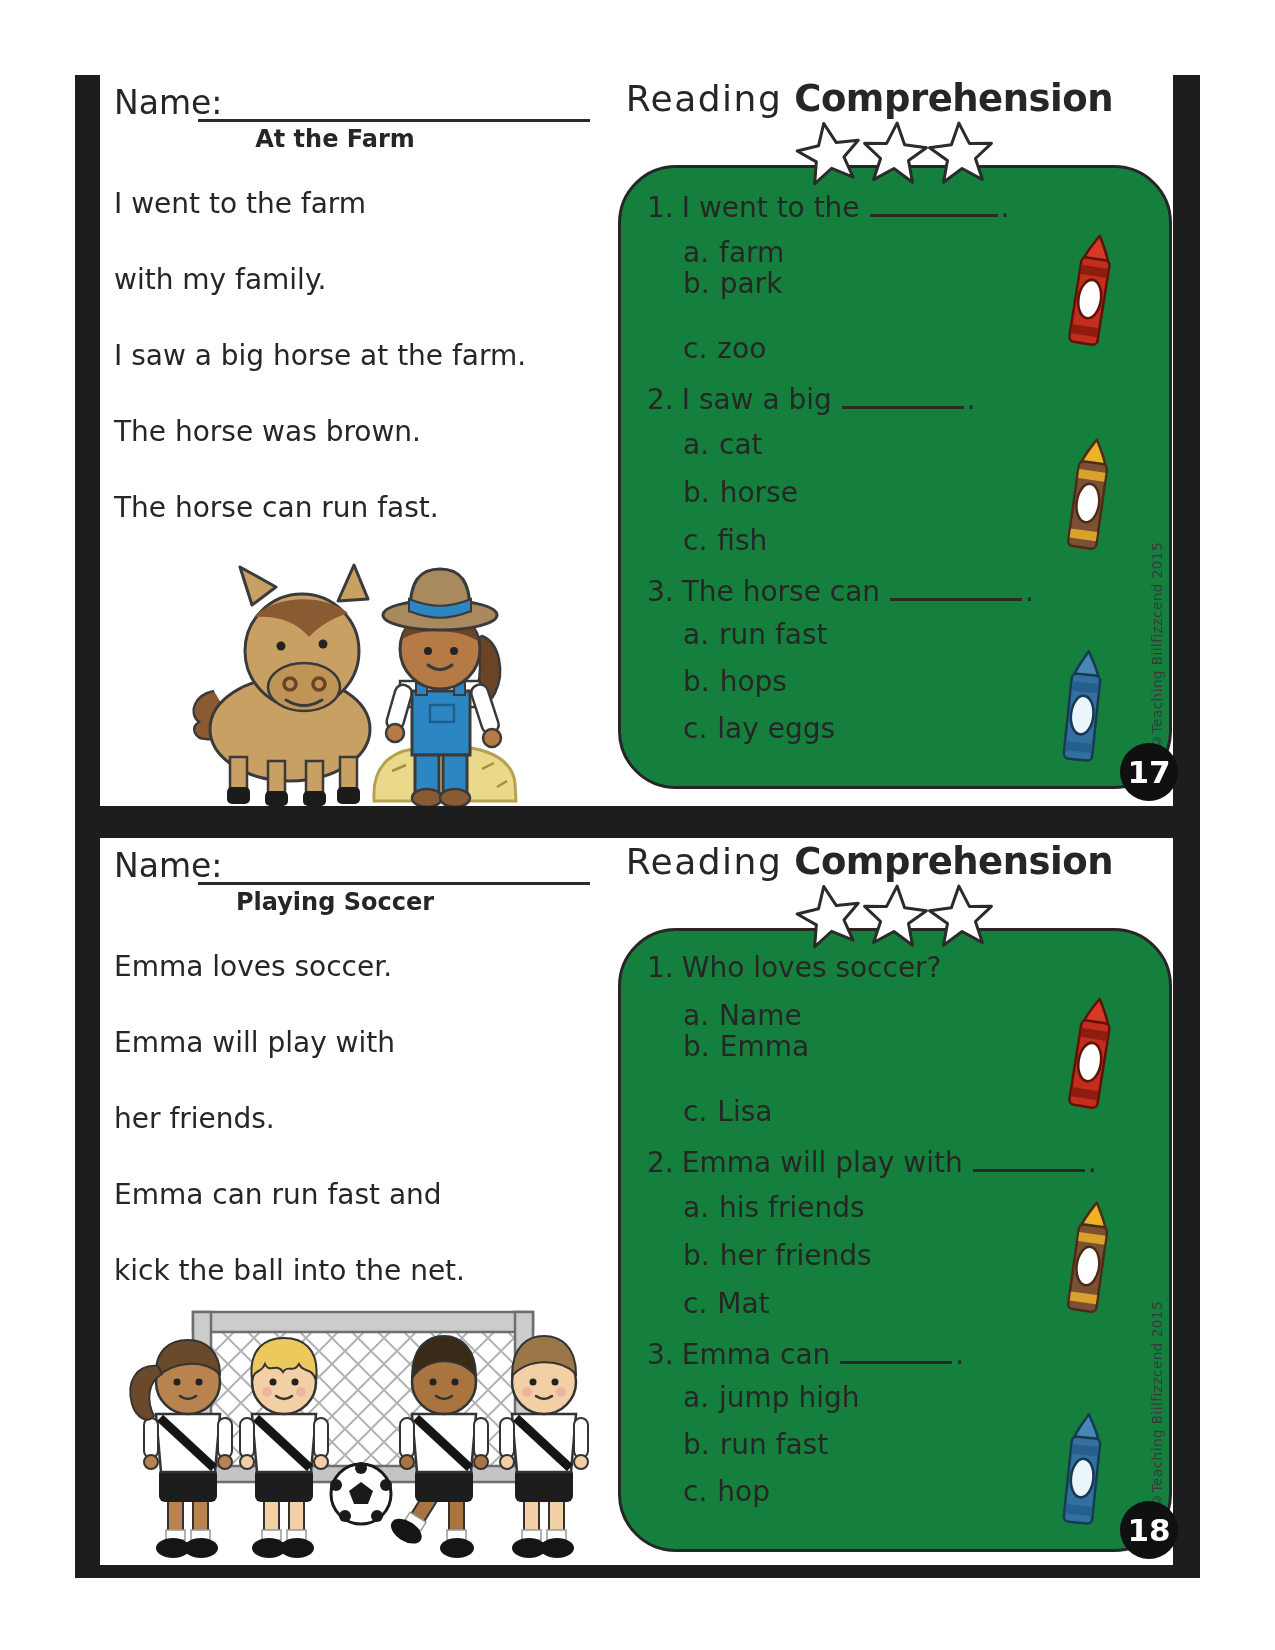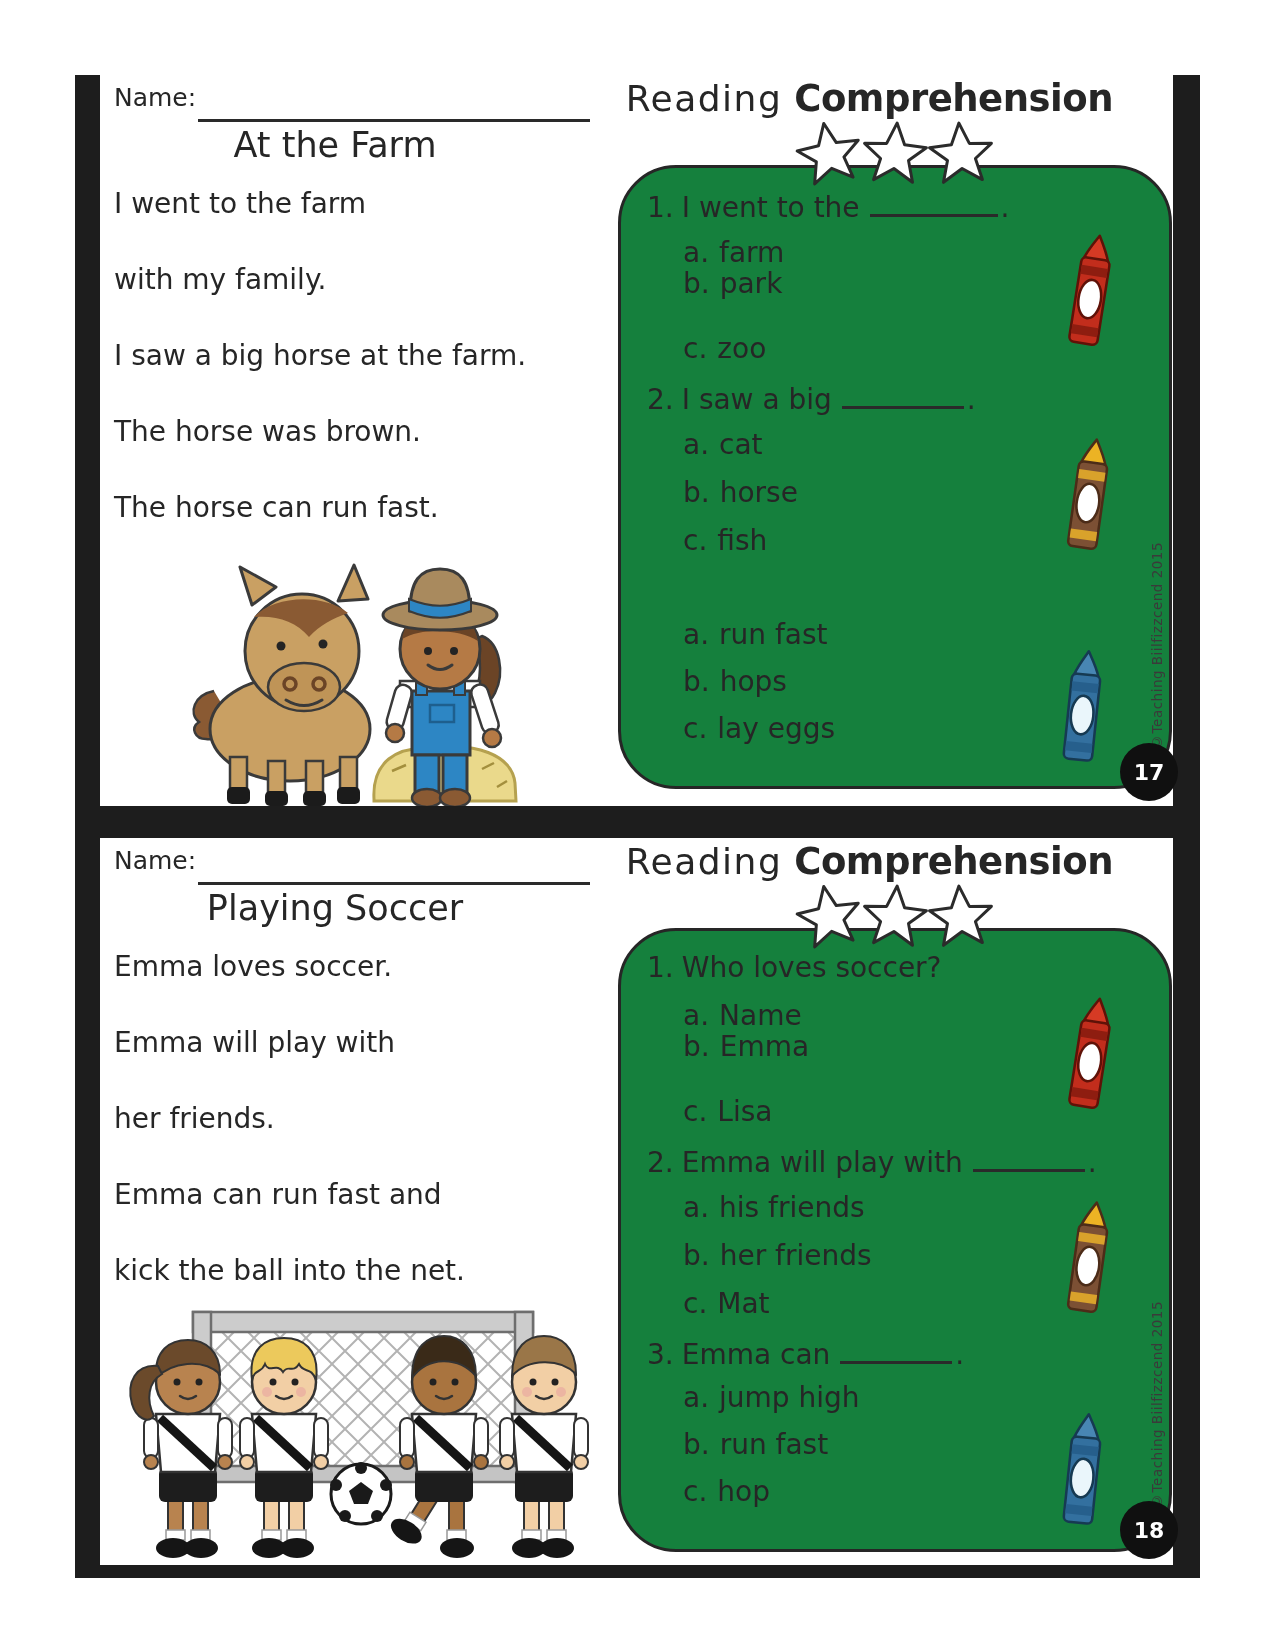--- a/index.html
+++ b/index.html
@@ -2,27 +2,27 @@
 <html><head>
 <meta charset="utf-8">
 <style>
   html,body{margin:0;padding:0;}
   body{width:1275px;height:1650px;background:#ffffff;position:relative;
        font-family:"DejaVu Sans",sans-serif;color:#262626;overflow:hidden;}
   .frame{position:absolute;left:75px;top:75px;width:1125px;height:1503px;background:#1d1d1d;}
   .card{position:absolute;left:25px;width:1073px;background:#fff;overflow:hidden;}
   .card-1{top:0;height:731px;}
   .card-2{top:763px;height:727px;}
-  .name-label{position:absolute;left:14px;top:8px;font-size:25px;}
+  .name-label{position:absolute;left:14px;top:8px;font-size:33px;}
   .name-line{position:absolute;left:98px;top:44px;width:392px;height:0;border-bottom:3px solid #2a2a2a;}
   .rc-header{position:absolute;top:2px;right:60px;white-space:nowrap;}
   .rc-script{font-size:36px;letter-spacing:1.5px;}
   .rc-bold{font-size:37px;font-weight:bold;margin-left:12px;letter-spacing:-0.5px;}
   .story-title{position:absolute;top:50px;left:0;width:470px;text-align:center;
-               font-size:35px;font-weight:normal;margin:0;}
+               font-size:24px;font-weight:bold;margin:0;}
   .pline{position:absolute;left:14px;margin:0;font-size:28px;white-space:nowrap;}
   .pl-0{top:112px}.pl-1{top:188px}.pl-2{top:264px}.pl-3{top:340px}.pl-4{top:416px}
   .qbox{position:absolute;left:518px;top:90px;width:548px;height:618px;
         border:3.5px solid #262626;border-radius:58px;background:#15803d;}
   .stars{position:absolute;top:-50px;left:50%;transform:translateX(-50%);display:flex;}
   .star-icon{width:70px;height:70px;margin:0 -2px;}
   .s1{transform:rotate(-10deg)}.s2{transform:rotate(4deg)}.s3{transform:rotate(-4deg)}
   .qrow{position:absolute;font-size:28px;white-space:nowrap;}
   .qq{left:26px;}.qo{left:62px;}
   .qr0{top:20px}.qr1{top:68px}.qr2{top:99px}.qr3{top:164px}.qr4{top:212px}.qr5{top:260px}
@@ -30,21 +30,21 @@
   .qnum{margin-right:8px;}.oletter{margin-right:10px;}
   .blank{display:inline-block;border-bottom:3px solid #2a2a2a;height:26px;margin-left:10px;vertical-align:baseline;}
   .suffix{margin-left:3px;}
   .crayon{position:absolute;width:56px;height:118px;}
   .cr-red{right:50px;top:64px;transform:rotate(9deg);}
   .cr-yellow{right:52px;top:268px;transform:rotate(8deg);}
   .cr-blue{right:58px;top:480px;transform:rotate(6deg);}
   .copyright{position:absolute;right:8px;bottom:56px;writing-mode:vertical-rl;
              transform:rotate(180deg);font-size:13.5px;color:#3a3a3a;letter-spacing:0.5px;}
   .pagenum{position:absolute;right:22px;width:58px;height:58px;border-radius:50%;background:#101010;
-           color:#fff;font-size:22px;font-weight:bold;display:flex;align-items:center;
+           color:#fff;font-size:31px;font-weight:bold;display:flex;align-items:center;
            justify-content:center;z-index:5;}
   .pn-17{top:668px;}.pn-18{top:1426px;}
   .farm-illo{position:absolute;left:82px;top:466px;width:345px;height:265px;}
   .soccer-illo{position:absolute;left:-2px;top:448px;width:515px;height:285px;}
 </style>
 </head>
 <body>
 
 <div class="frame">
 
@@ -135,20 +135,23 @@
       <div class="qrow qo qr2"><span class="oletter">b.</span><span>park</span></div>
       <div class="qrow qo qr3"><span class="oletter">c.</span><span>zoo</span></div>
 
       <div class="qrow qq qr4">
         <span class="qnum">2.</span><span>I saw a big</span><span class="blank" style="width:122px"></span><span class="suffix">.</span>
       </div>
       <div class="qrow qo qr5"><span class="oletter">a.</span><span>cat</span></div>
       <div class="qrow qo qr6"><span class="oletter">b.</span><span>horse</span></div>
       <div class="qrow qo qr7"><span class="oletter">c.</span><span>fish</span></div>
 
+      <div class="qrow qq qr8">
+        <span class="qnum">3.</span><span>The horse can</span><span class="blank" style="width:132px"></span><span class="suffix">.</span>
+      </div>
       <div class="qrow qo qr9"><span class="oletter">a.</span><span>run fast</span></div>
       <div class="qrow qo qr10"><span class="oletter">b.</span><span>hops</span></div>
       <div class="qrow qo qr11"><span class="oletter">c.</span><span>lay eggs</span></div>
 
       <svg class="crayon cr-red" viewBox="0 0 54 116">
         <path d="M27 3 C31 10 36 18 39 27 L15 27 C18 18 23 10 27 3 Z" fill="#d63a24" stroke="#5f1208" stroke-width="2.5" stroke-linejoin="round"></path>
         <rect x="13" y="26" width="28" height="84" rx="5" fill="#c22d1c" stroke="#5f1208" stroke-width="2.5"></rect>
         <rect x="14" y="34" width="26" height="9" fill="#8e1d10"></rect>
         <rect x="14" y="93" width="26" height="9" fill="#8e1d10"></rect>
         <ellipse cx="27" cy="66" rx="11" ry="19" fill="#ffffff" stroke="#5f1208" stroke-width="2.5"></ellipse>

